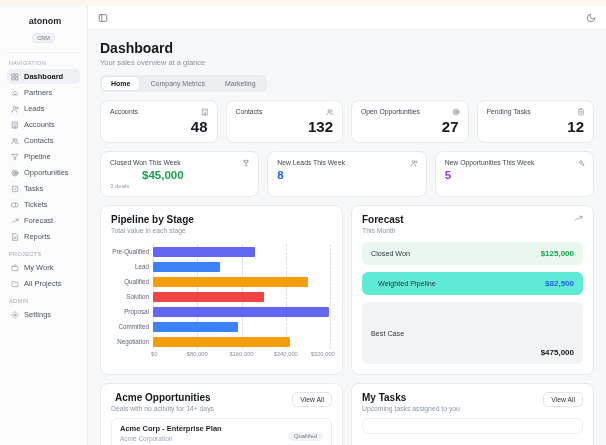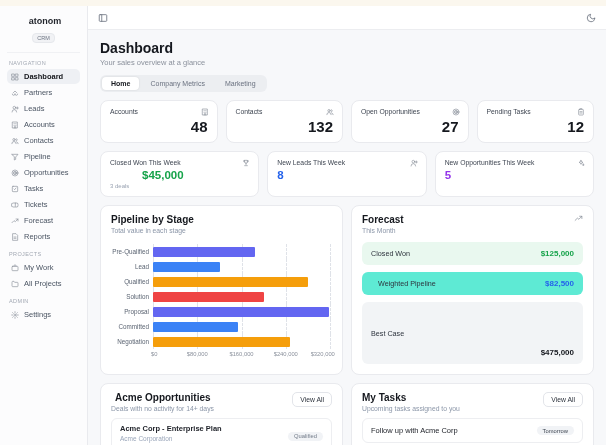--- a/index.html
+++ b/index.html
@@ -543,24 +543,20 @@
 
           <section class="card">
             <div class="list-head">
               <div>
                 <div class="card-title">My Tasks</div>
                 <div class="card-sub">Upcoming tasks assigned to you</div>
               </div>
               <button class="view-all">View All</button>
             </div>
             <div class="list-body" id="task-items">
-                <div class="titem">
-                  <div class="titem-name">Follow up with Acme Corp</div>
-                  <span class="due-pill pill">Tomorrow</span>
-                </div>
                 <div class="titem"></div>
               </div>
           </section>
         </div>
       </div>
     </main>
   </div>
 </div>
 
 </body></html>

